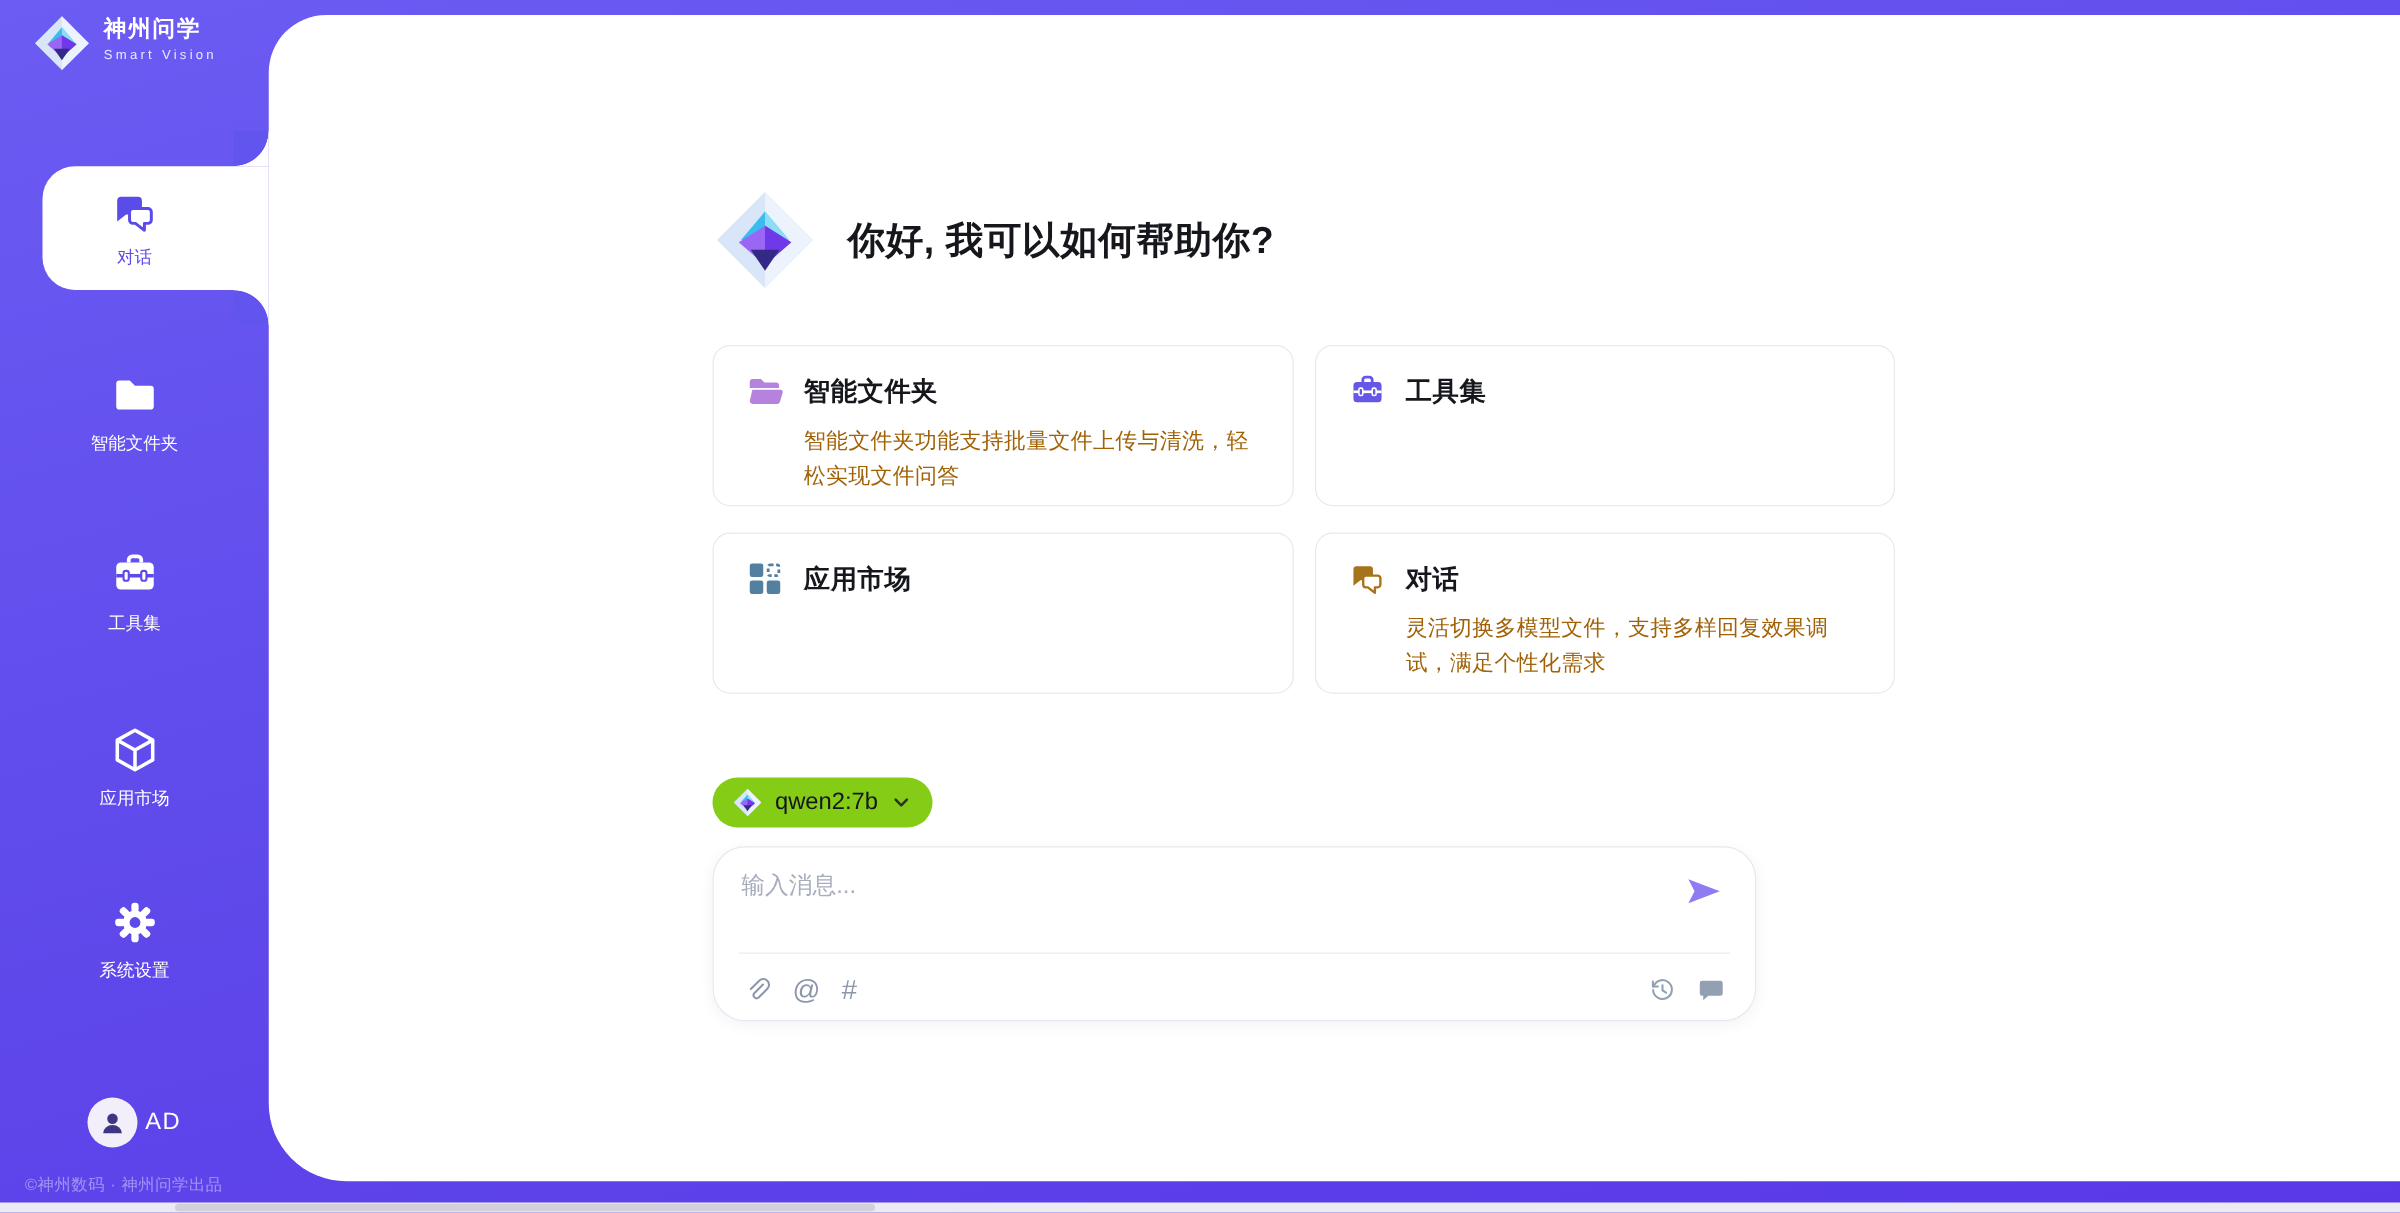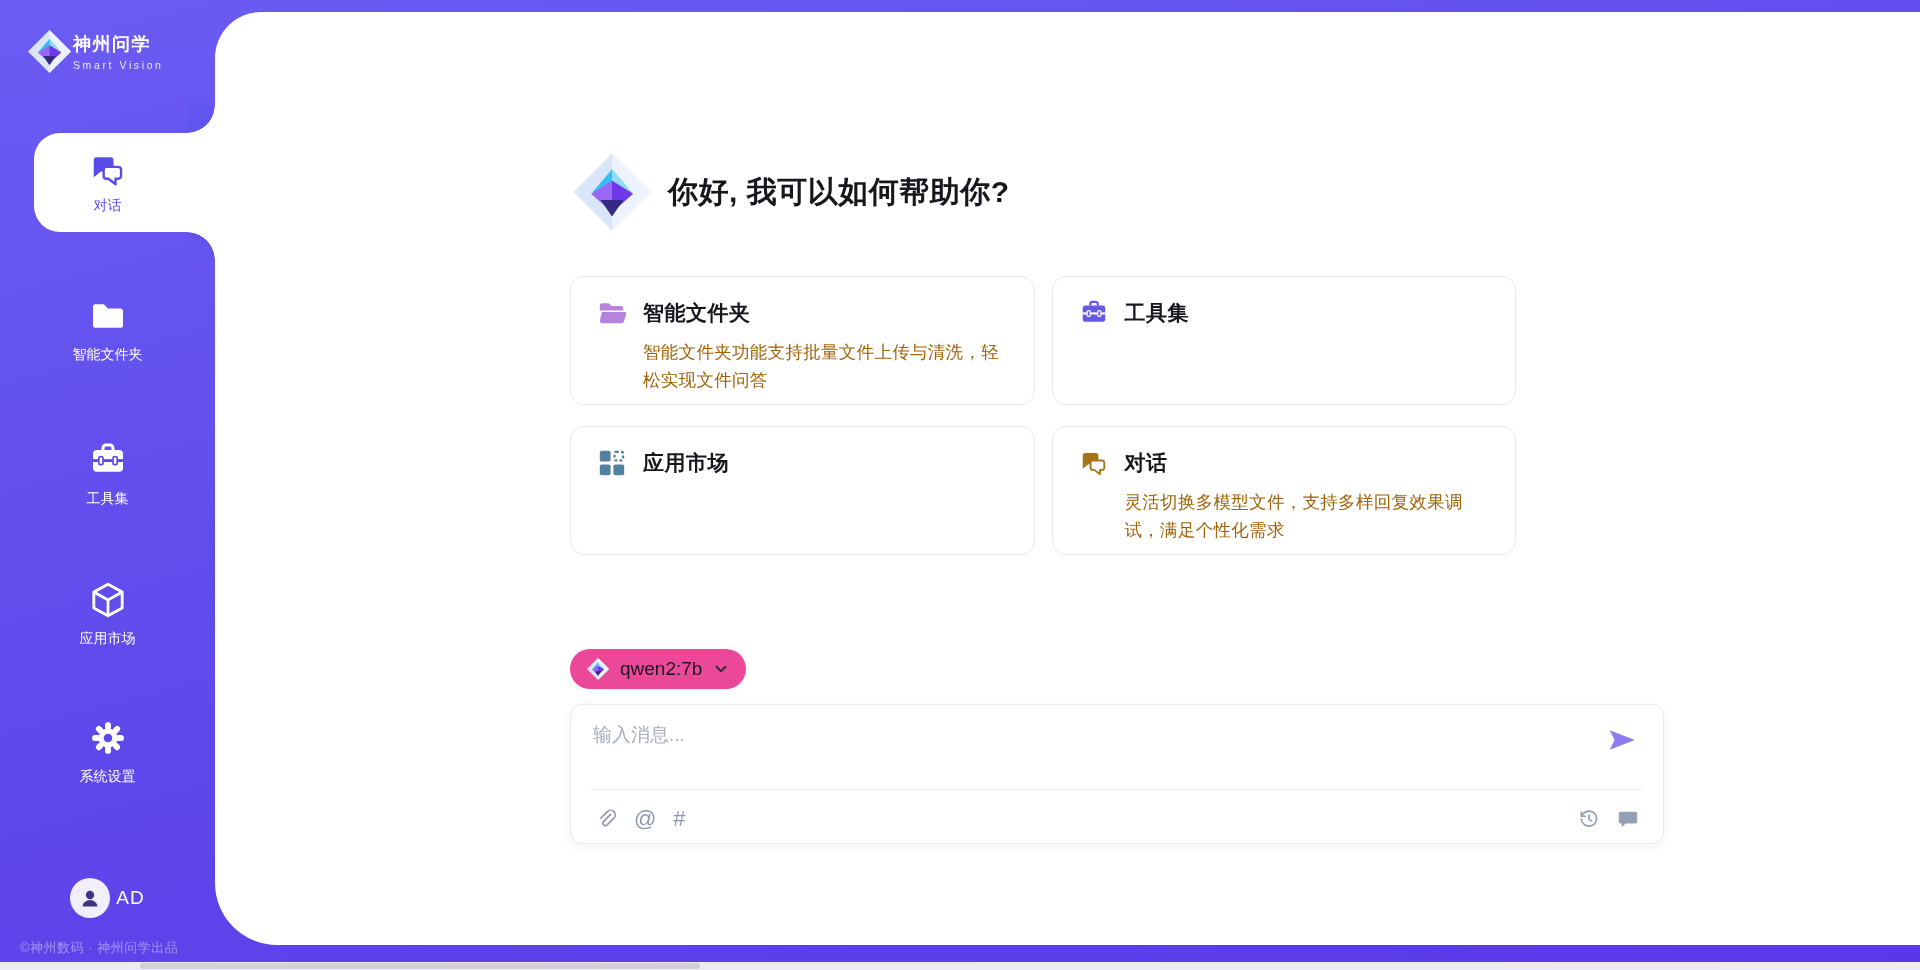--- a/index.html
+++ b/index.html
@@ -19,21 +19,21 @@
     border-radius: 46px 0 0 62px;
   }
 
   
   .bottom-strip { position: absolute; left: 0; bottom: 0; width: 100%; height: 8px; background: #ecebf1; }
   .bottom-strip .thumb { position: absolute; left: 140px; top: 1px; width: 560px; height: 6px; border-radius: 3px; background: #d2cfda; }
 
   
   .sidebar { position: absolute; left: 0; top: 0; width: 215px; height: 100%; }
 
-  .brand { display: flex; align-items: center; padding: 28px 0 0 26px; }
+  .brand { display: flex; align-items: flex-start; gap: 10px; padding: 11px 0 0 26px; }
   .brand .gem { width: 47px; height: 47px; }
   .brand-text { display: flex; flex-direction: column; gap: 3px; }
   .brand-name { color: #ffffff; font-size: 18px; font-weight: 700; letter-spacing: 1.5px; }
   .brand-sub  { color: #e7e9ff; font-size: 10.5px; letter-spacing: 2.6px; }
 
   .nav { position: absolute; top: 133px; left: 0; width: 215px; }
   .nav-item {
     width: 215px; display: flex; flex-direction: column; align-items: center;
     gap: 10px; color: #ffffff; font-size: 14px; cursor: pointer;
   }
@@ -70,45 +70,45 @@
     display: flex; align-items: center; justify-content: center; color: #3f3580;
   }
   .avatar svg { width: 24px; height: 24px; }
   .user-name { color: #ffffff; font-size: 19px; letter-spacing: 1px; }
 
   .side-footer { position: absolute; bottom: 13px; left: 20px; color: rgba(255,255,255,0.42); font-size: 13px; letter-spacing: 0.5px; }
 
   
   .content { position: absolute; left: 355px; top: 0; width: 946px; }
 
-  .greeting { display: flex; align-items: center; gap: 14px; margin-top: 138px; }
+  .greeting { display: flex; align-items: center; gap: 24px; margin-top: 138px; }
   .greeting .gem { width: 84px; height: 84px; }
   .greeting-text { font-size: 30px; font-weight: 700; color: #15171c; letter-spacing: 0.5px; }
 
   .cards { margin-top: 42px; display: grid; grid-template-columns: 1fr 1fr; gap: 21px 17px; }
   .card {
     height: 129px; background: #ffffff; border: 1px solid #e7e9f0; border-radius: 14px;
     padding: 21px 26px; cursor: pointer;
   }
   .card-head { display: flex; align-items: center; gap: 16px; }
   .card-ic { width: 30px; height: 30px; --slit:#ffffff; }
   .card-title { font-size: 21px; font-weight: 700; color: #15171c; letter-spacing: 0.5px; }
   .card-desc { margin: 10px 0 0 46px; font-size: 17.5px; color: #a16207; line-height: 1.6; letter-spacing: 0.3px; }
 
   .model-pill {
-    margin-top: 94px; display: inline-flex; align-items: center; gap: 10px;
-    height: 40px; padding: 0 16px; border-radius: 20px; background: #ec4899; cursor: pointer;
+    margin-top: 67px; display: inline-flex; align-items: center; gap: 10px;
+    height: 40px; padding: 0 16px; border-radius: 20px; background: #84cc16; cursor: pointer;
   }
   .model-pill .gem { width: 24px; height: 24px; }
   .model-name { font-size: 19px; color: #15171c; }
   .model-pill .chev { width: 18px; height: 18px; color: #2b2f38; }
 
   .composer {
-    position: relative; margin-top: 15px; width: 1094px; height: 140px;
-    background: #ffffff; border: 1px solid #e7e9f0; border-radius: 12px;
+    position: relative; margin-top: 15px; width: 835px; height: 140px;
+    background: #ffffff; border: 1px solid #e7e9f0; border-radius: 26px;
     box-shadow: 0 3px 12px rgba(40,40,90,0.05);
   }
   .composer textarea {
     position: absolute; top: 17px; left: 22px; width: 840px; height: 58px;
     border: 0; outline: 0; resize: none; background: transparent;
     font-family: "Liberation Sans", sans-serif; font-size: 19px; color: #2b2f38;
   }
   .composer textarea::placeholder { color: #a6adbd; }
   .send-btn { position: absolute; top: 22px; right: 26px; width: 30px; height: 26px; border: 0; background: transparent; color: #8f7cf3; cursor: pointer; }
   .send-btn svg { width: 30px; height: 26px; }

